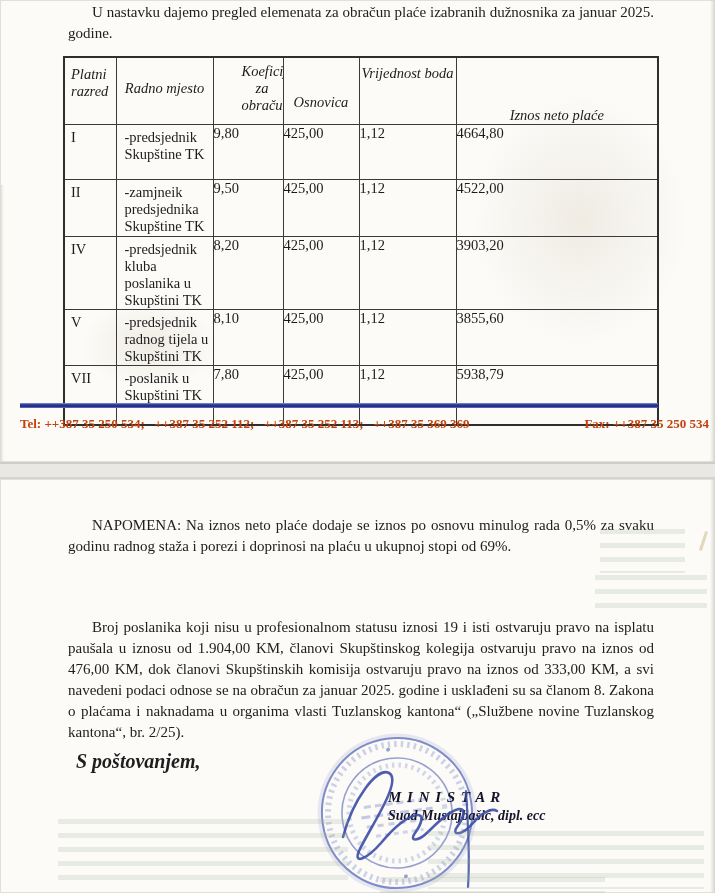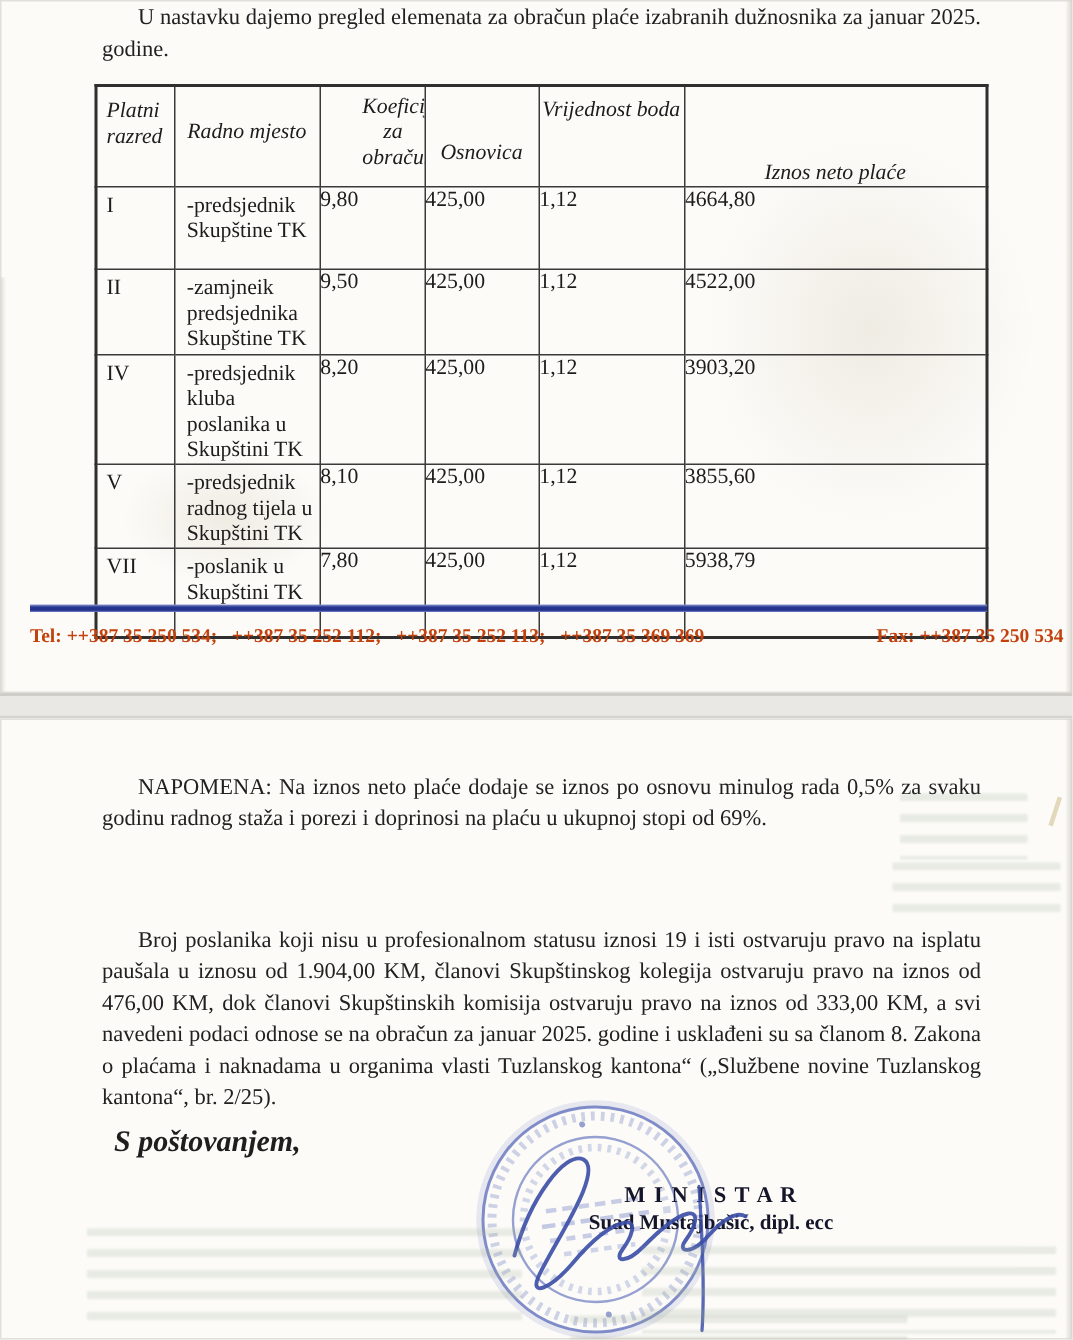--- a/index.html
+++ b/index.html
@@ -38,22 +38,22 @@
 
   
   #divider-line { position:absolute; left:20px; top:403px; width:638px; height:5px;
     background:linear-gradient(180deg,#8d99d6 0%, #27368f 35%, #22308c 75%, #7583c9 100%); }
   #contact-row { position:absolute; left:20px; right:6px; top:416px; display:flex;
     justify-content:space-between; font-weight:bold; font-size:13px; color:#c2410c; }
   #contact-tel { white-space:pre-wrap; }
 
   
   #closing { position:absolute; left:76px; top:271px; font-size:20px; font-weight:bold; font-style:italic; }
-  #minister-block { position:absolute; left:367px; top:310px; width:214px; text-align:center;
-    font-weight:bold; color:#15152a; }
+  #minister-block { position:absolute; left:388px; top:310px; width:214px; text-align:left;
+    font-weight:bold; font-style:italic; color:#15152a; }
   #minister-title { font-size:15px; letter-spacing:1px; }
   #minister-name { font-size:14px; margin-top:2px; }
 
   #stamp { position:absolute; left:317px; top:254px; width:160px; height:160px; transform:rotate(-8deg); }
   #signature { position:absolute; left:325px; top:280px; width:200px; height:135px; }
 
   
   .bleed { position:absolute; opacity:.55; filter:blur(.7px);
     background:repeating-linear-gradient(180deg, rgba(158,172,150,.38) 0 5px, rgba(0,0,0,0) 5px 14px); }
   .smudge { position:absolute; background:radial-gradient(ellipse at center, rgba(210,200,180,.30), rgba(0,0,0,0) 70%); }

